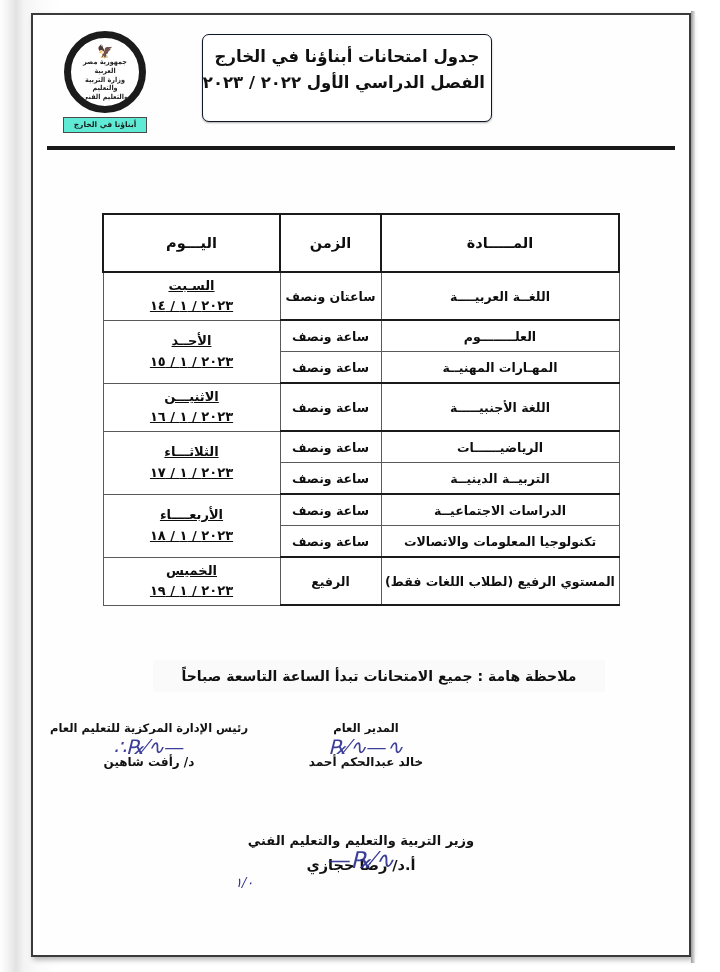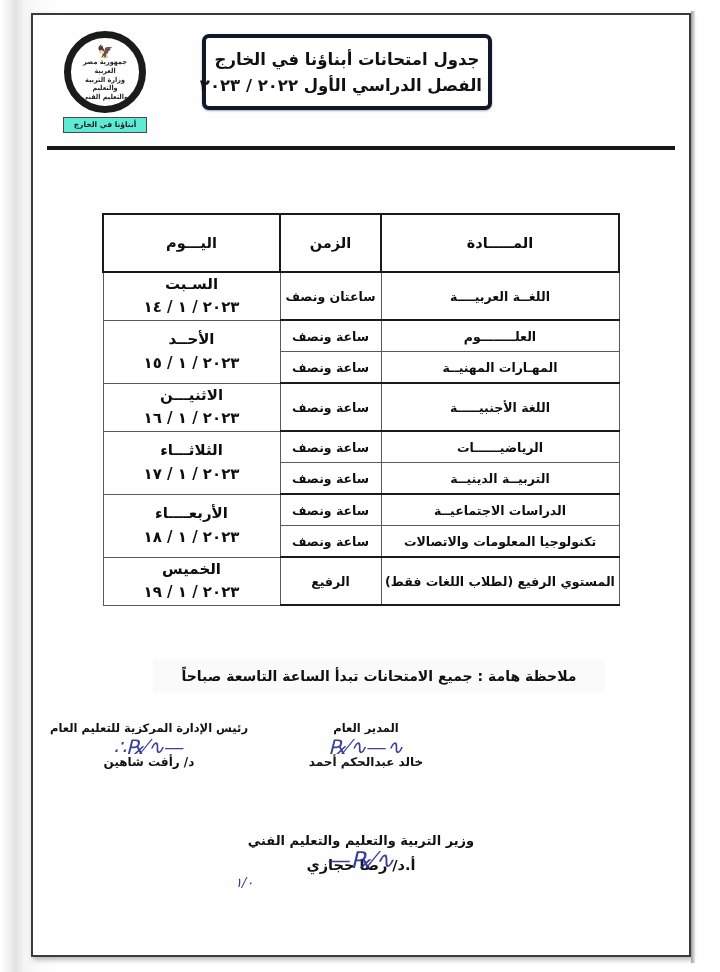--- a/index.html
+++ b/index.html
@@ -43,23 +43,23 @@
   
   .header {
     position: absolute;
     left: 0; top: 0;
     width: 656px; height: 120px;
   }
   .title-box {
     position: absolute;
     right: 197px; top: 19px;
     width: 290px;
-    padding: 9px 6px 8px;
+    padding: 9px 6px 26px;
     background: #fff;
-    border: 4px solid #0f172a;
+    border: 1px solid #0f172a;
     border-radius: 7px;
     box-shadow: 0 1px 2px rgba(0,0,0,.33), 0 0 0 1px #fdfdfd inset;
     text-align: center;
     box-sizing: border-box;
   }
   .title-line {
     font-size: 16.5px;
     font-weight: bold;
     color: #111;
     letter-spacing: -0.2px;
@@ -160,24 +160,25 @@
     height: 56px;
     font-size: 14.5px;
     border-width: 2px;
     border-color: #1a1a1a;
   }
   .col-day   { width: 177px; }
   .col-time  { width: 101px; }
   .col-subj  { width: 238px; }
 
   td.day-cell {
-    font-size: 15px;
+    font-size: 13px;
     line-height: 1.55;
     border-width: 2px;
     border-color: #1a1a1a;
+    text-decoration: underline;
   }
   td.day-cell .dname { display:block; }
   td.day-cell .ddate { display:block; letter-spacing: .6px; }
 
   td.time-cell, td.subj-cell {
     height: 30px;
     font-size: 12.5px;
     border-left-color: #1a1a1a;
     border-right-color: #1a1a1a;
     border-left-width: 2px;

